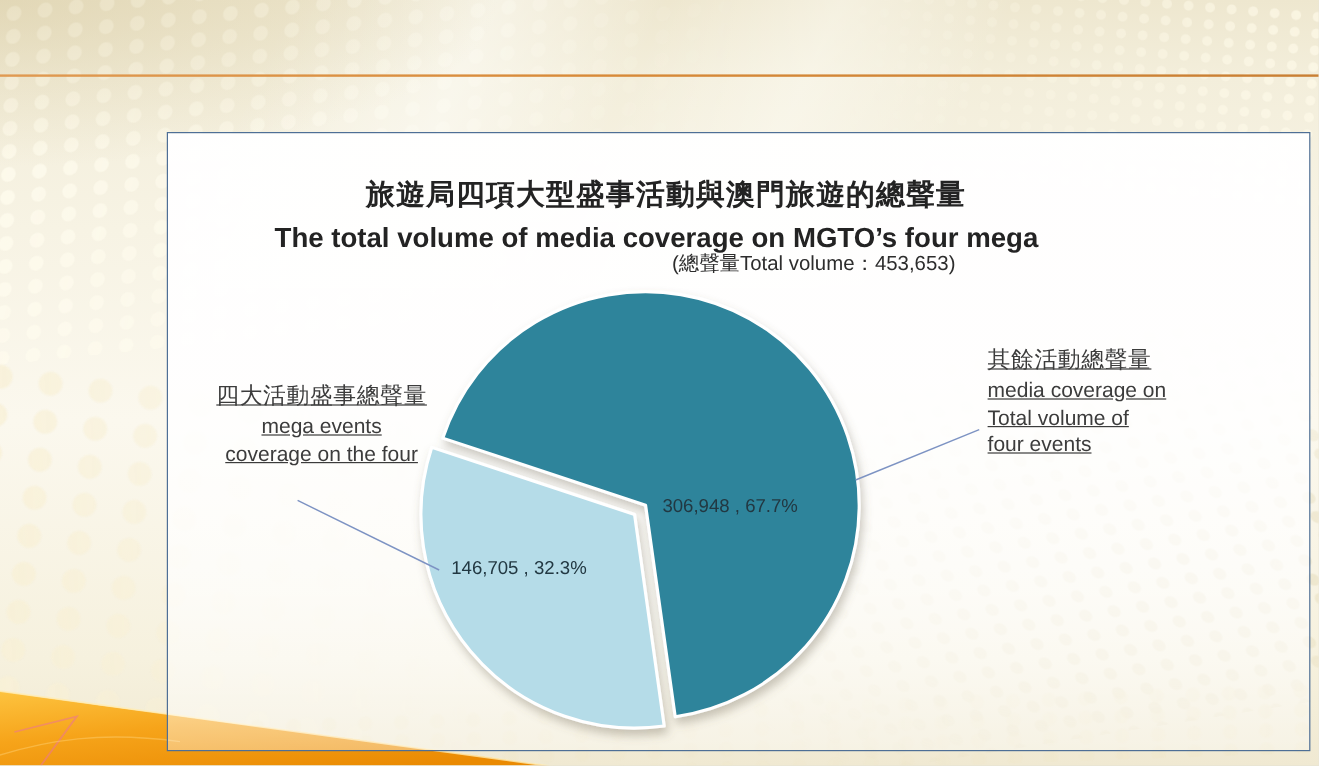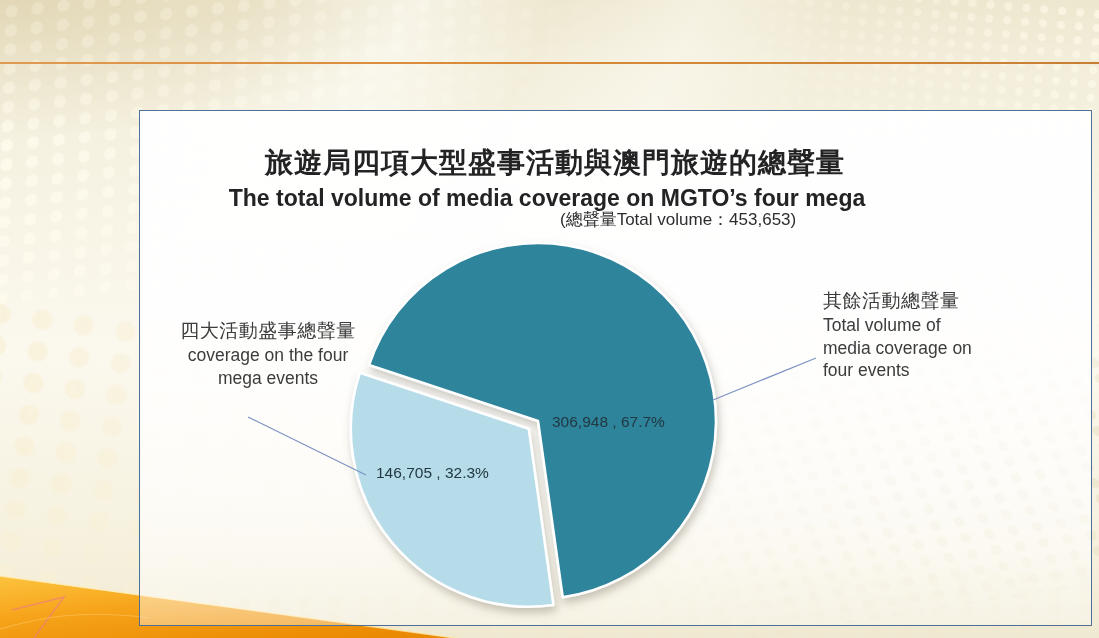--- a/index.html
+++ b/index.html
@@ -59,28 +59,28 @@
     background:linear-gradient(90deg,#e09a52,#d88a38 45%,#c97f33);}
   
   .swoosh{position:absolute;left:0;bottom:0;}
   
   .panel{
     position:absolute;left:139px;top:110px;width:953px;height:516px;
     border:1px solid #4e6f96;
     background:linear-gradient(180deg,rgba(255,255,255,.97) 0%,rgba(255,255,255,.93) 40%,rgba(255,255,255,.72) 74%,rgba(255,255,255,.38) 100%);
   }
   .title-block{position:absolute;left:0;top:34px;width:814px;text-align:center;color:#232323;}
-  .t-zh{font-size:28px;font-weight:700;line-height:36px;letter-spacing:1px;margin-left:16px;}
+  .t-zh{font-size:24px;font-weight:700;line-height:36px;letter-spacing:1px;margin-left:16px;}
   .t-en{font-size:23px;font-weight:700;line-height:34px;}
   .l3wrap{position:relative;display:inline-block;}
   .paren{position:absolute;left:calc(100% + 13px);bottom:3px;font-size:17px;font-weight:400;
     white-space:nowrap;color:#2d2d2d;letter-spacing:0;}
   .chart-svg{position:absolute;left:0;top:0;width:953px;height:516px;}
   .pie-label{font-size:15.5px;fill:#223842;font-family:"Liberation Sans","DejaVu Sans",sans-serif;}
-  .callout{position:absolute;color:#3c3c3c;}
+  .callout{position:absolute;color:#3c3c3c;text-decoration:underline;}
   .co-zh{font-size:19px;line-height:27px;letter-spacing:.5px;}
   .co-en{font-size:17.5px;line-height:22.5px;}
   .callout-left{left:8px;top:206px;width:240px;text-align:center;}
   .callout-right{left:683px;top:176px;width:205px;}
 </style>
 </head>
 <body>
 
 <div class="stage">
 
@@ -131,25 +131,25 @@
       <div class="t-en">The total volume of media coverage on MGTO’s four mega</div>
       <div class="t-en">
         <span class="l3wrap">
           <span class="paren">(總聲量Total volume：453,653)</span>
         </span>
       </div>
     </div>
 
     <div class="callout callout-left">
       <div class="co-zh">四大活動盛事總聲量</div>
+      <div class="co-en">mega events</div>
       <div class="co-en">coverage on the four</div>
-      <div class="co-en">mega events</div>
     </div>
 
     <div class="callout callout-right">
       <div class="co-zh">其餘活動總聲量</div>
+      <div class="co-en">media coverage on</div>
       <div class="co-en">Total volume of</div>
-      <div class="co-en">media coverage on</div>
       <div class="co-en">four events</div>
     </div>
 
   </div>
 </div>
 
 </body></html>

